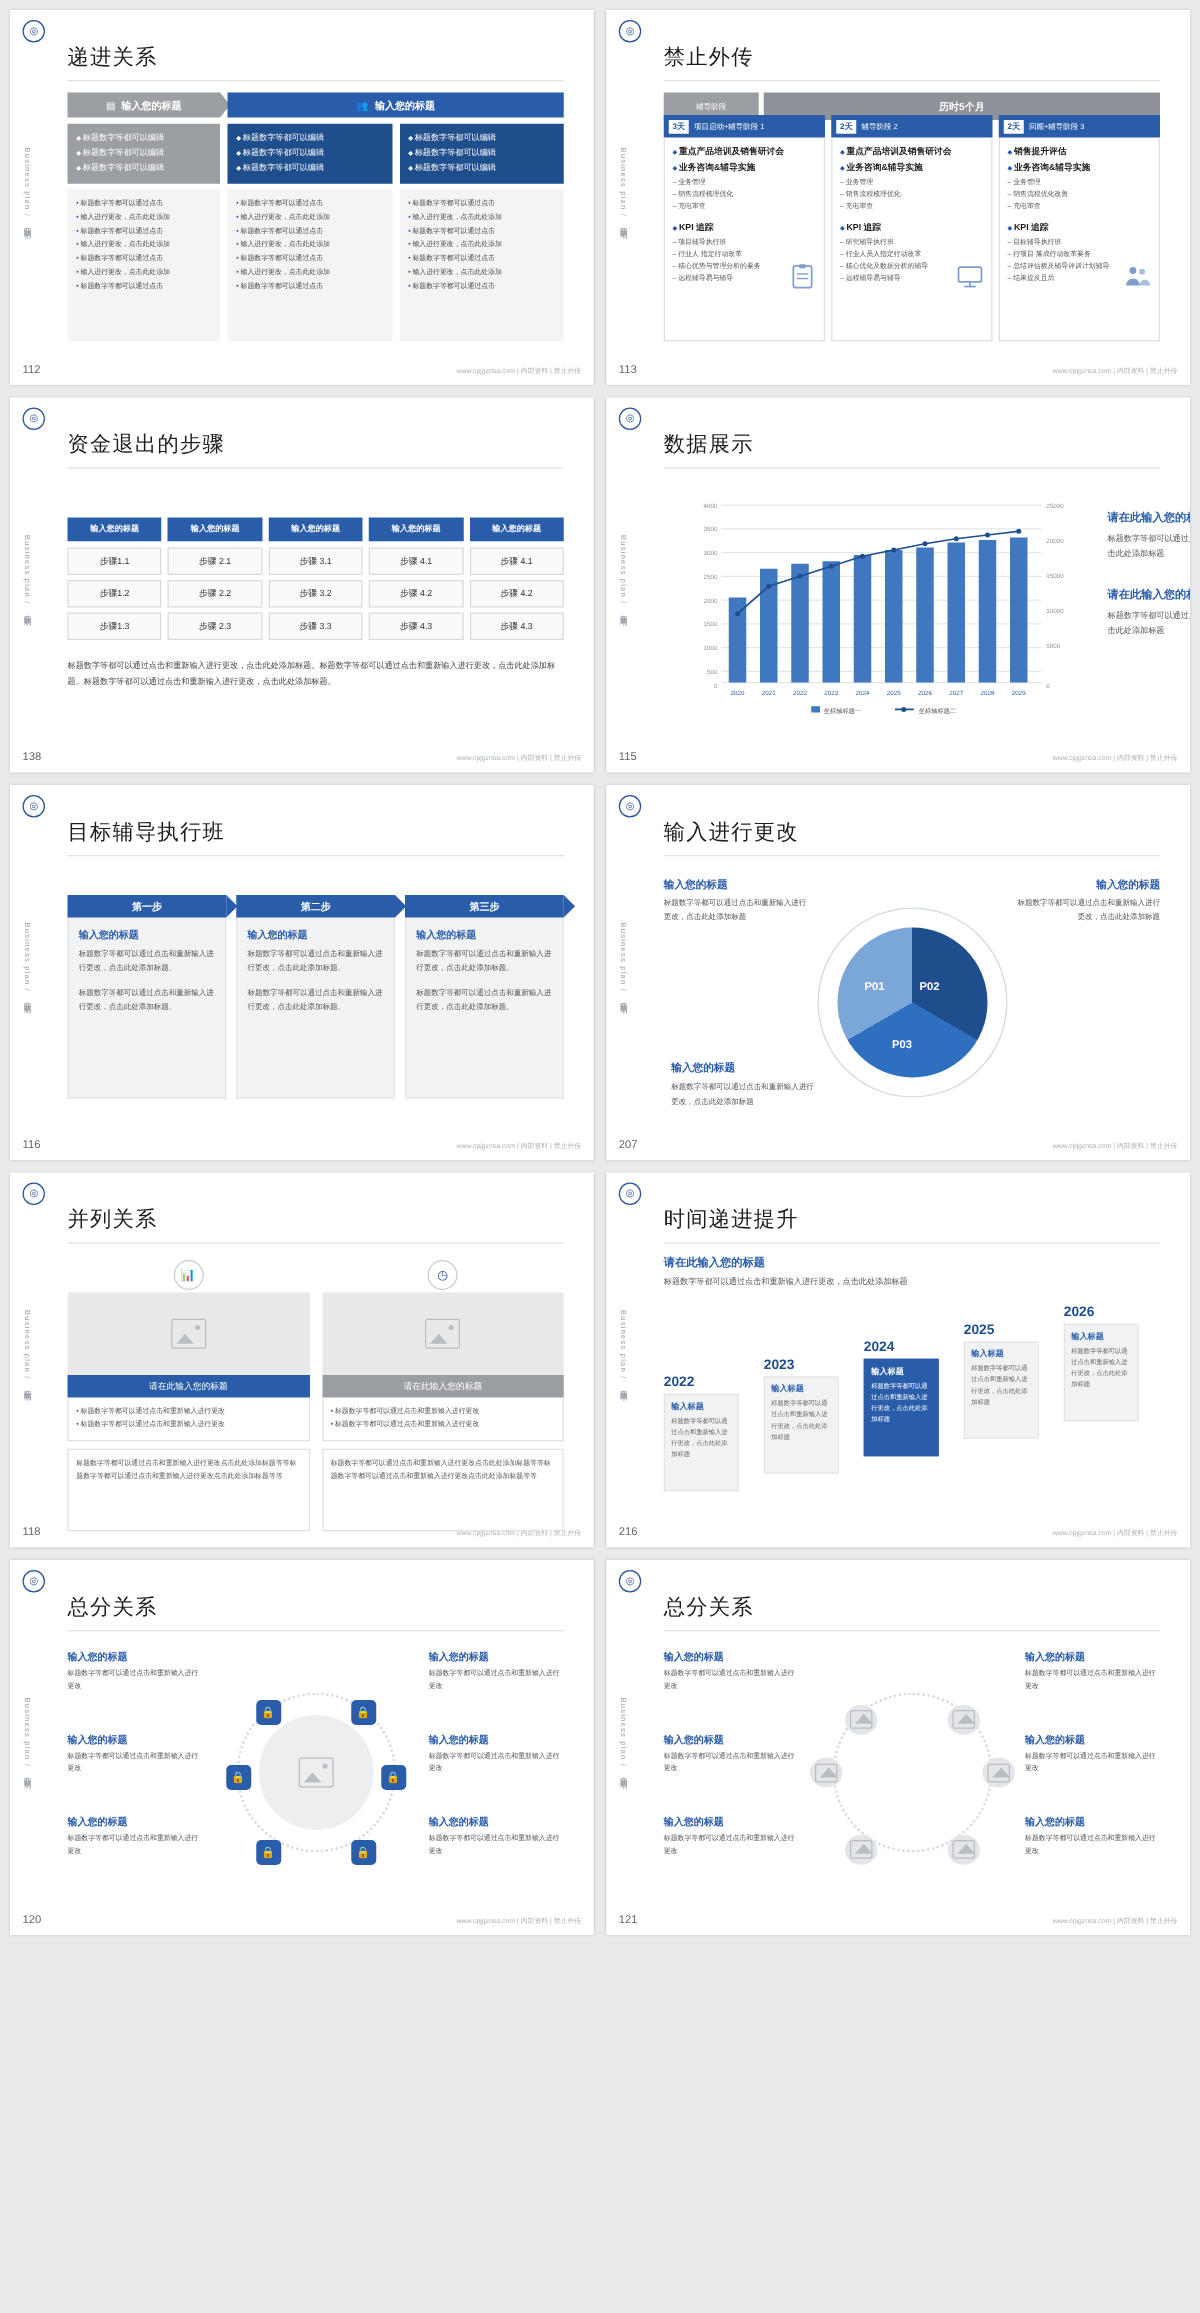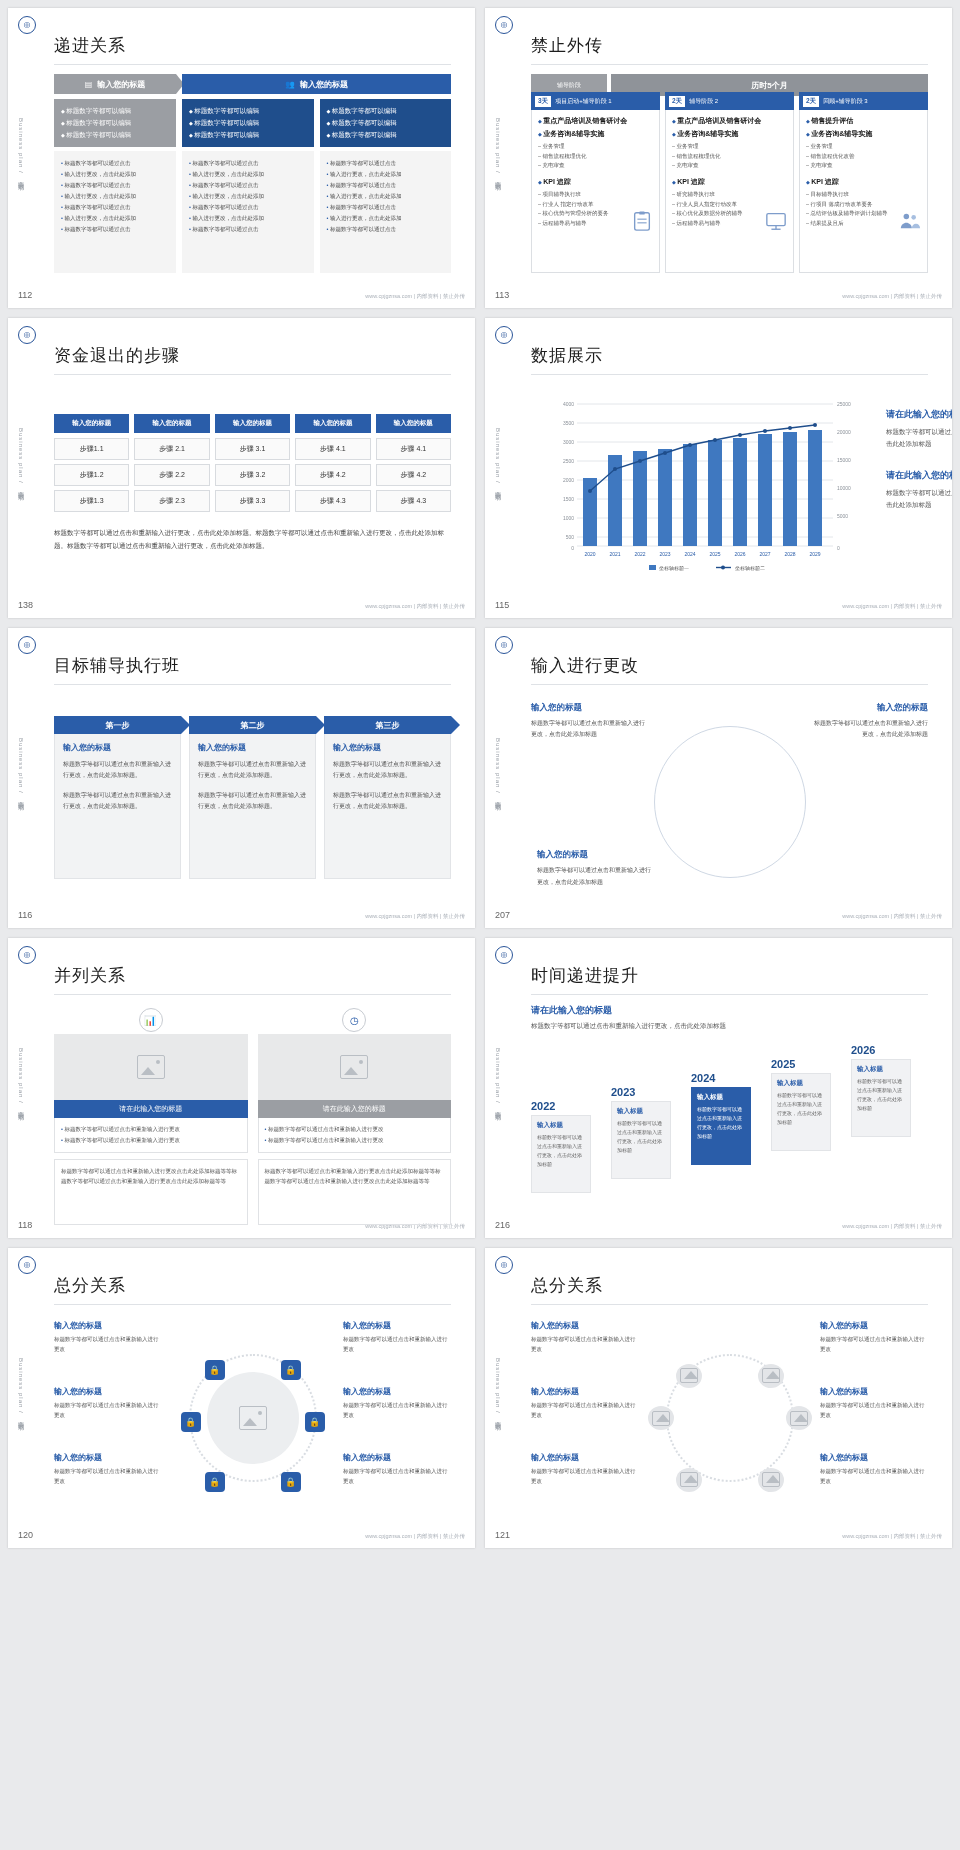--- a/index.html
+++ b/index.html
@@ -468,20 +468,25 @@
 
   <div class="slide">
     <div class="logo">◎</div>
     <div class="sideband">Business plan / 商业计划书</div>
     <h2>输入进行更改</h2>
     <div class="rule"></div>
     <div class="pageno">207</div>
     <div class="footer">www.cpjgznsa.com | 内部资料 | 禁止外传</div>
     <div class="body">
       <div class="pie-ring"></div>
+      <div class="pie">
+        <span class="lbl" style="left:22px;top:42px;">P01</span>
+        <span class="lbl" style="left:66px;top:42px;">P02</span>
+        <span class="lbl" style="left:44px;top:88px;">P03</span>
+      </div>
       <div class="cap" style="left:0;top:8px;">
         <h4>输入您的标题</h4>
         <p>标题数字等都可以通过点击和重新输入进行更改，点击此处添加标题</p>
       </div>
       <div class="cap" style="right:0;top:8px;text-align:right;">
         <h4>输入您的标题</h4>
         <p>标题数字等都可以通过点击和重新输入进行更改，点击此处添加标题</p>
       </div>
       <div class="cap" style="left:6px;bottom:14px;">
         <h4>输入您的标题</h4>

